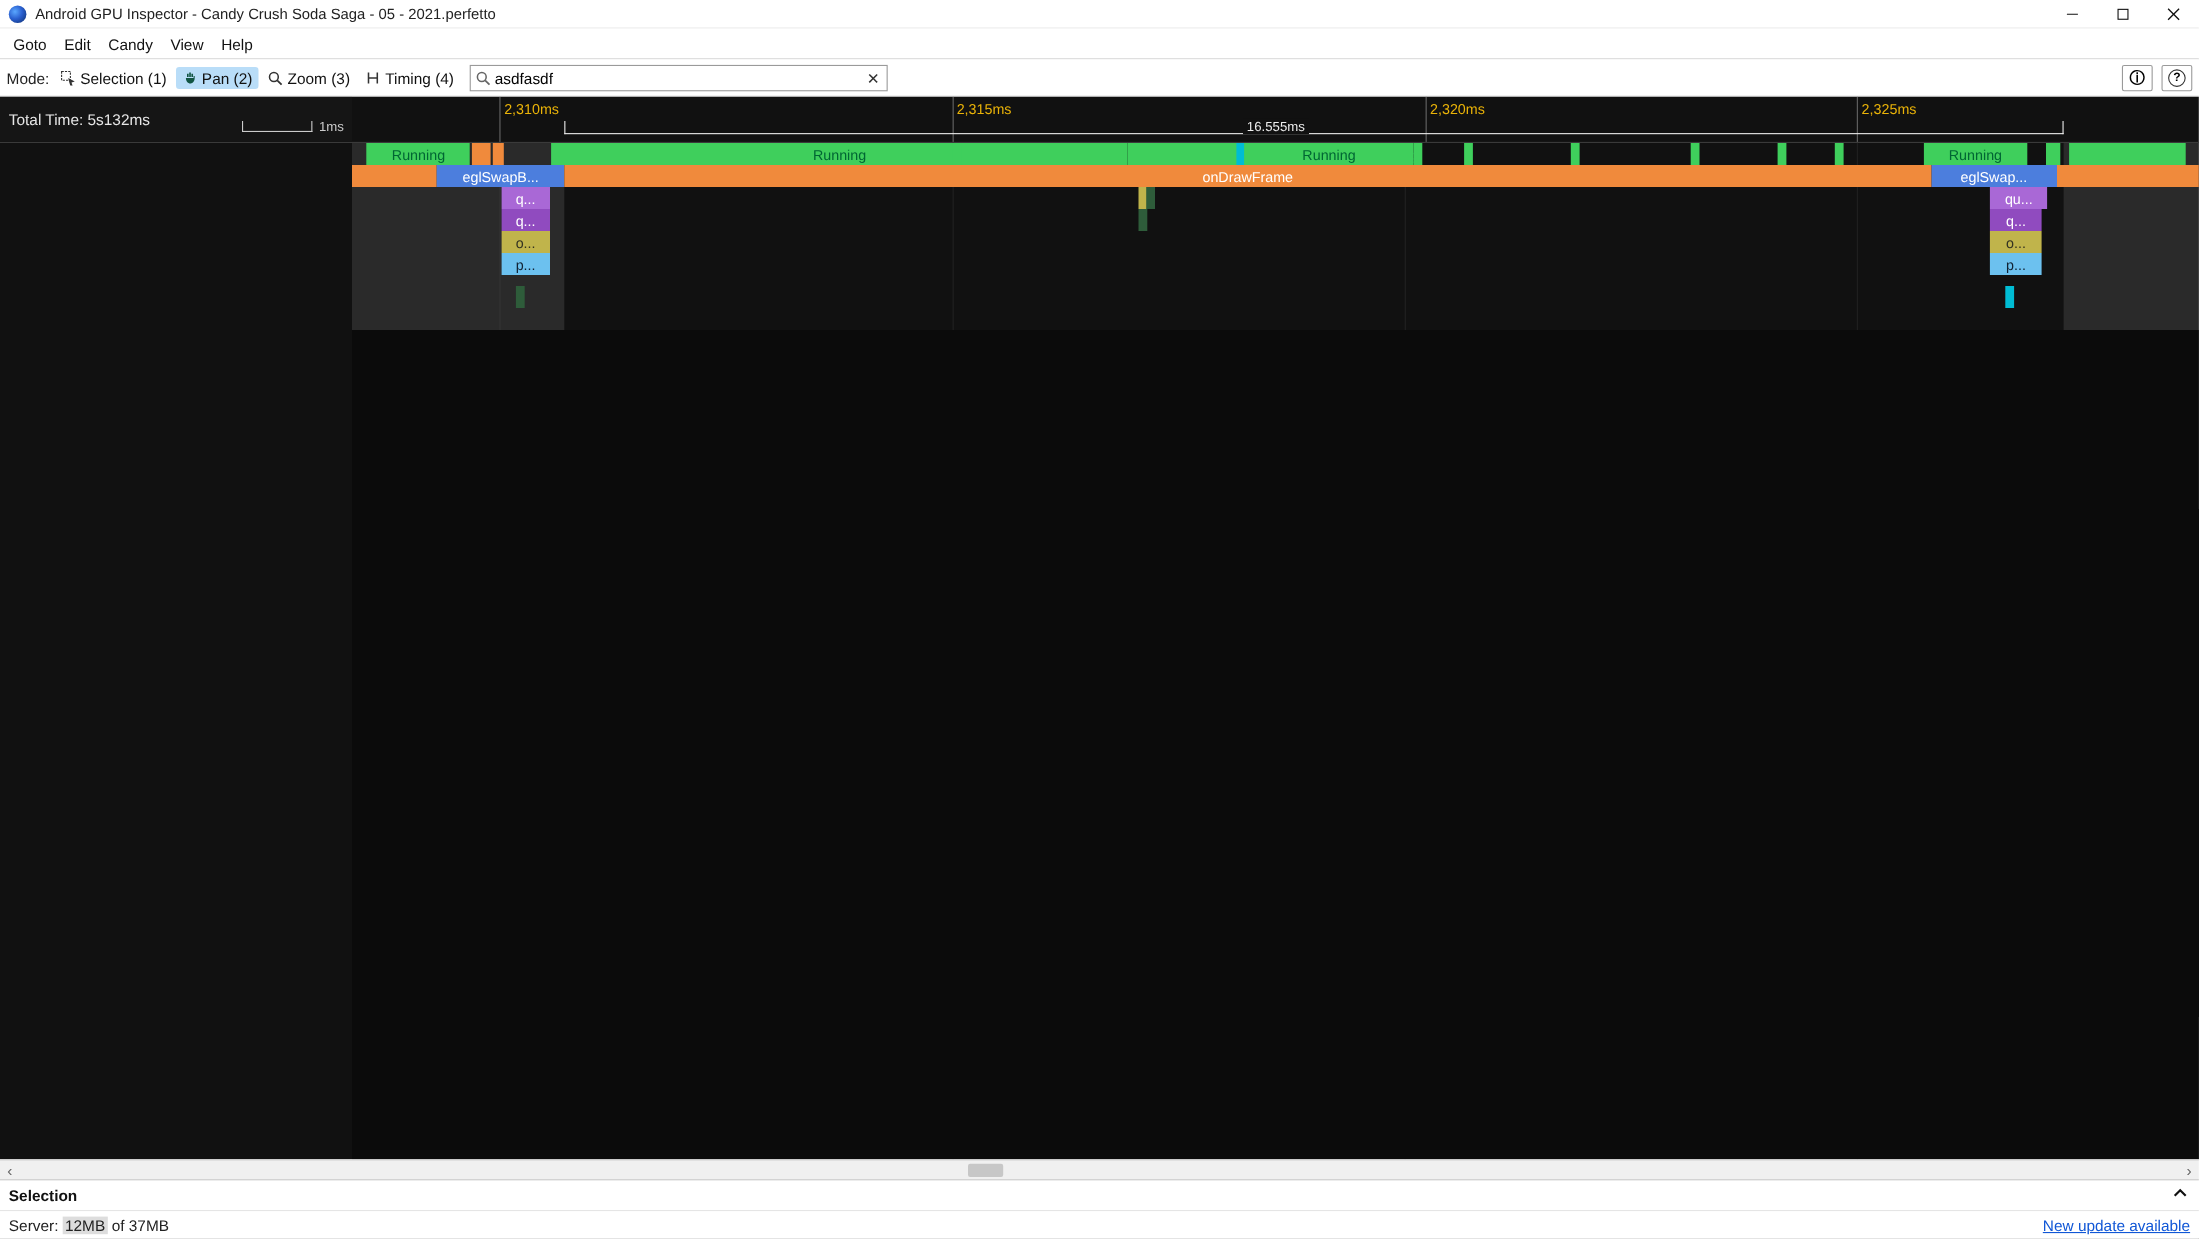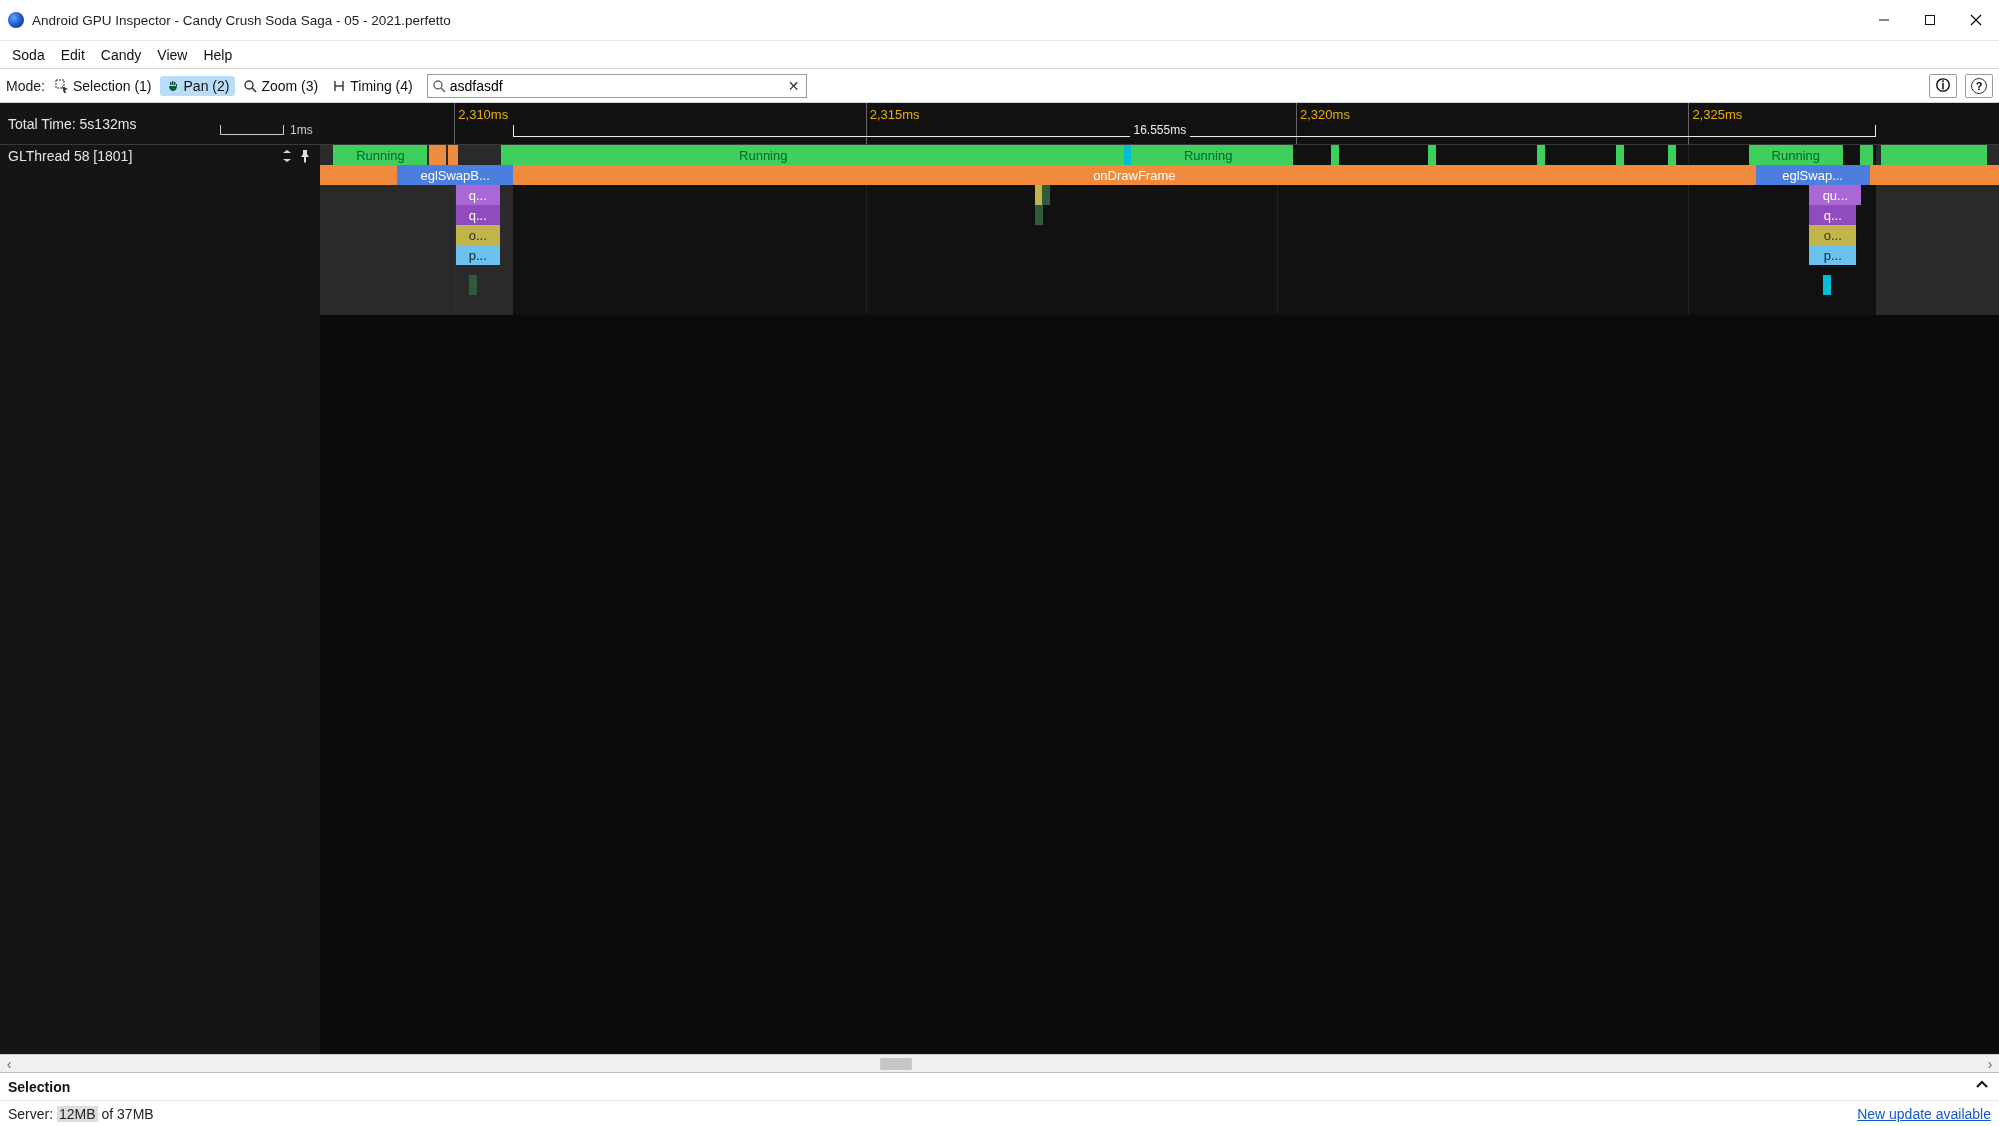--- a/index.html
+++ b/index.html
@@ -1,20 +1,20 @@
 <!DOCTYPE html>
 <html><head>
 <meta charset="utf-8">
 <style>
   * { box-sizing: border-box; margin: 0; padding: 0; font-family: "Segoe UI", Arial, sans-serif; }
   html, body { width: 100%; height: 100%; background: #fff; overflow: hidden; }
   body { display: flex; flex-direction: column; font-size: 14px; }
 
   
-  .titlebar { height: 41px; display: flex; align-items: center; background: #fff; border-bottom: 1px solid #e8e8e8; }
+  .titlebar { height: 26px; display: flex; align-items: center; background: #fff; border-bottom: 1px solid #e8e8e8; }
   .titlebar .app-icon { width: 16px; height: 16px; border-radius: 50%; margin: 0 8px;
     background: radial-gradient(circle at 35% 35%, #5aa7ff 0%, #2a5fcf 45%, #0a2a66 100%); }
   .titlebar .title { flex: 1; color: #222; font-size: 13.5px; white-space: nowrap; }
   .winbtns { display: flex; height: 100%; }
   .winbtn { width: 46px; display: flex; align-items: center; justify-content: center; }
   .winbtn svg { width: 12px; height: 12px; }
 
   
   .menubar { height: 28px; display: flex; align-items: center; padding: 0 4px; background: #fff; border-bottom: 1px solid #d2d2d2; }
   .menuitem { padding: 3px 8px; font-size: 14px; color: #111; border-radius: 2px; }
@@ -112,21 +112,21 @@
     <div class="winbtn close">
       <svg viewBox="0 0 12 12">
           <line x1="1" y1="1" x2="11" y2="11" stroke="#111" stroke-width="1.2"></line>
           <line x1="11" y1="1" x2="1" y2="11" stroke="#111" stroke-width="1.2"></line>
         </svg>
     </div>
   </div>
 </div>
 
 <div class="menubar">
-  <div class="menuitem">Soda</div>
+  <div class="menuitem">Goto</div>
   <div class="menuitem">Edit</div>
   <div class="menuitem">Candy</div>
   <div class="menuitem">View</div>
   <div class="menuitem">Help</div>
 </div>
 
 <div class="toolbar">
   <span class="mode-label">Mode:</span>
 
   <span class="mode-btn">
@@ -216,36 +216,20 @@
         <div class="tick" style="left: 81.5%;">
           <div class="line"></div>
           <div class="lbl">2,325ms</div>
         </div>
         <div class="rangebar" style="left: 11.5%; width: 81.2%;"></div>
         <div class="range-lbl" style="left: calc(50% - 30px);">16.555ms</div>
       </div>
   </div>
 
   <div class="tl-body">
-    <div class="track-label-col">
-      <div class="track-label">
-        <span class="tname">GLThread 58 [1801]</span>
-        <span class="ticon">
-          <svg viewBox="0 0 14 14">
-              <path d="M3 4 L7 1 L11 4 Z" fill="#ddd"></path>
-              <path d="M3 10 L7 13 L11 10 Z" fill="#ddd"></path>
-            </svg>
-        </span>
-        <span class="ticon">
-          <svg viewBox="0 0 14 14">
-              <path d="M5 1 h4 v4 l2 3 h-3 v5 l-1 1 -1 -1 v-5 h-3 l2 -3 Z" fill="#ddd"></path>
-            </svg>
-        </span>
-      </div>
-    </div>
 
     <div class="track-area" id="track-area">
 
     <div class="gridline" style="left: 8%;"></div>
         <div class="gridline" style="left: 32.5%;"></div>
         <div class="gridline" style="left: 57%;"></div>
         <div class="gridline" style="left: 81.5%;"></div>
         <div class="dim" style="left: 0px; width: 11.5%;"></div>
         <div class="dim" style="left: 92.7%; right: 0px;"></div>
         <div class="row" style="top: 0px;">

